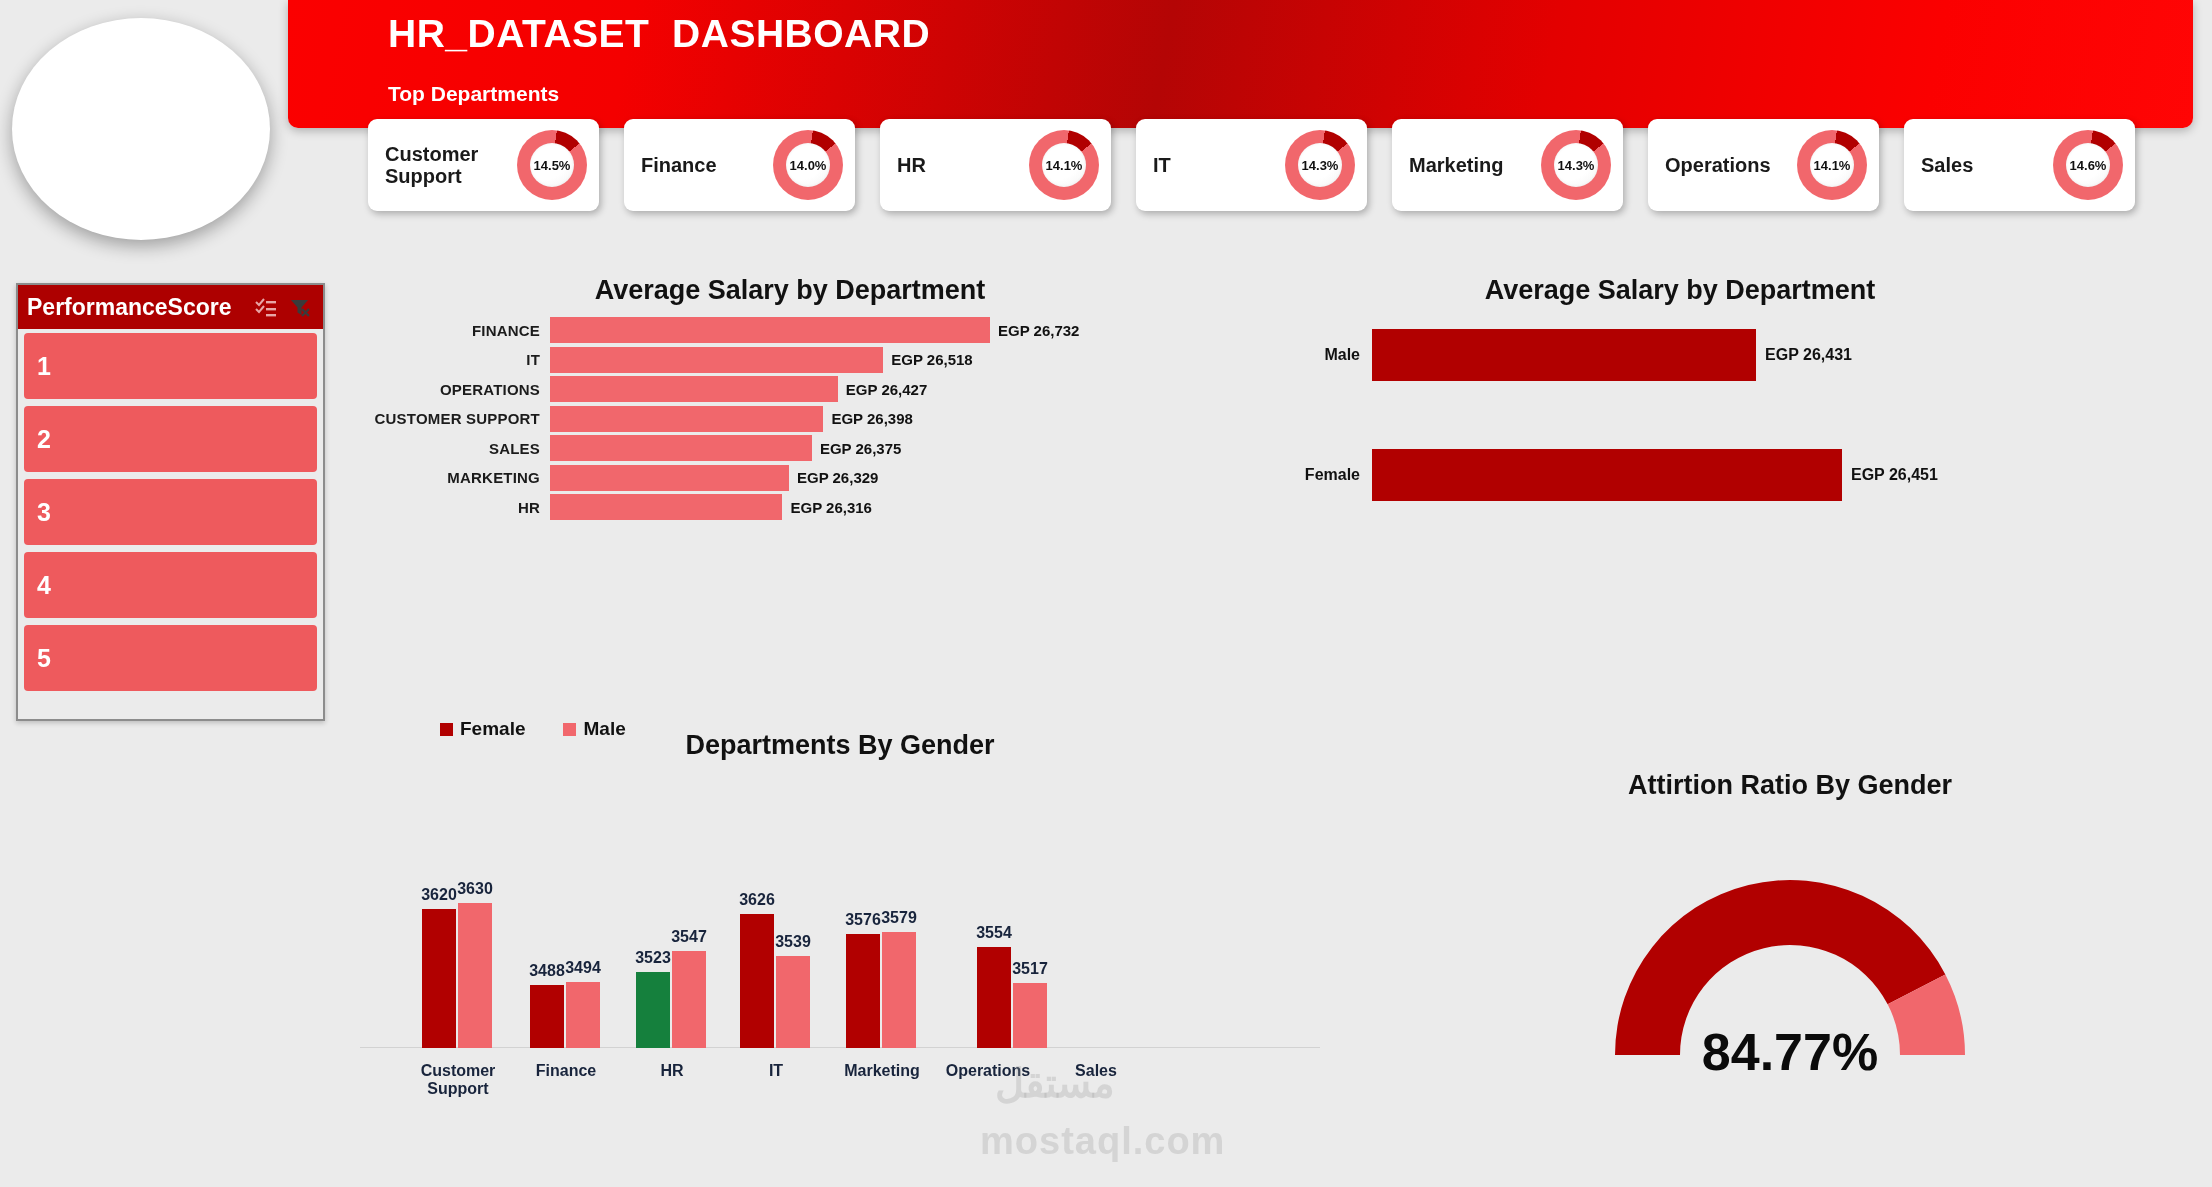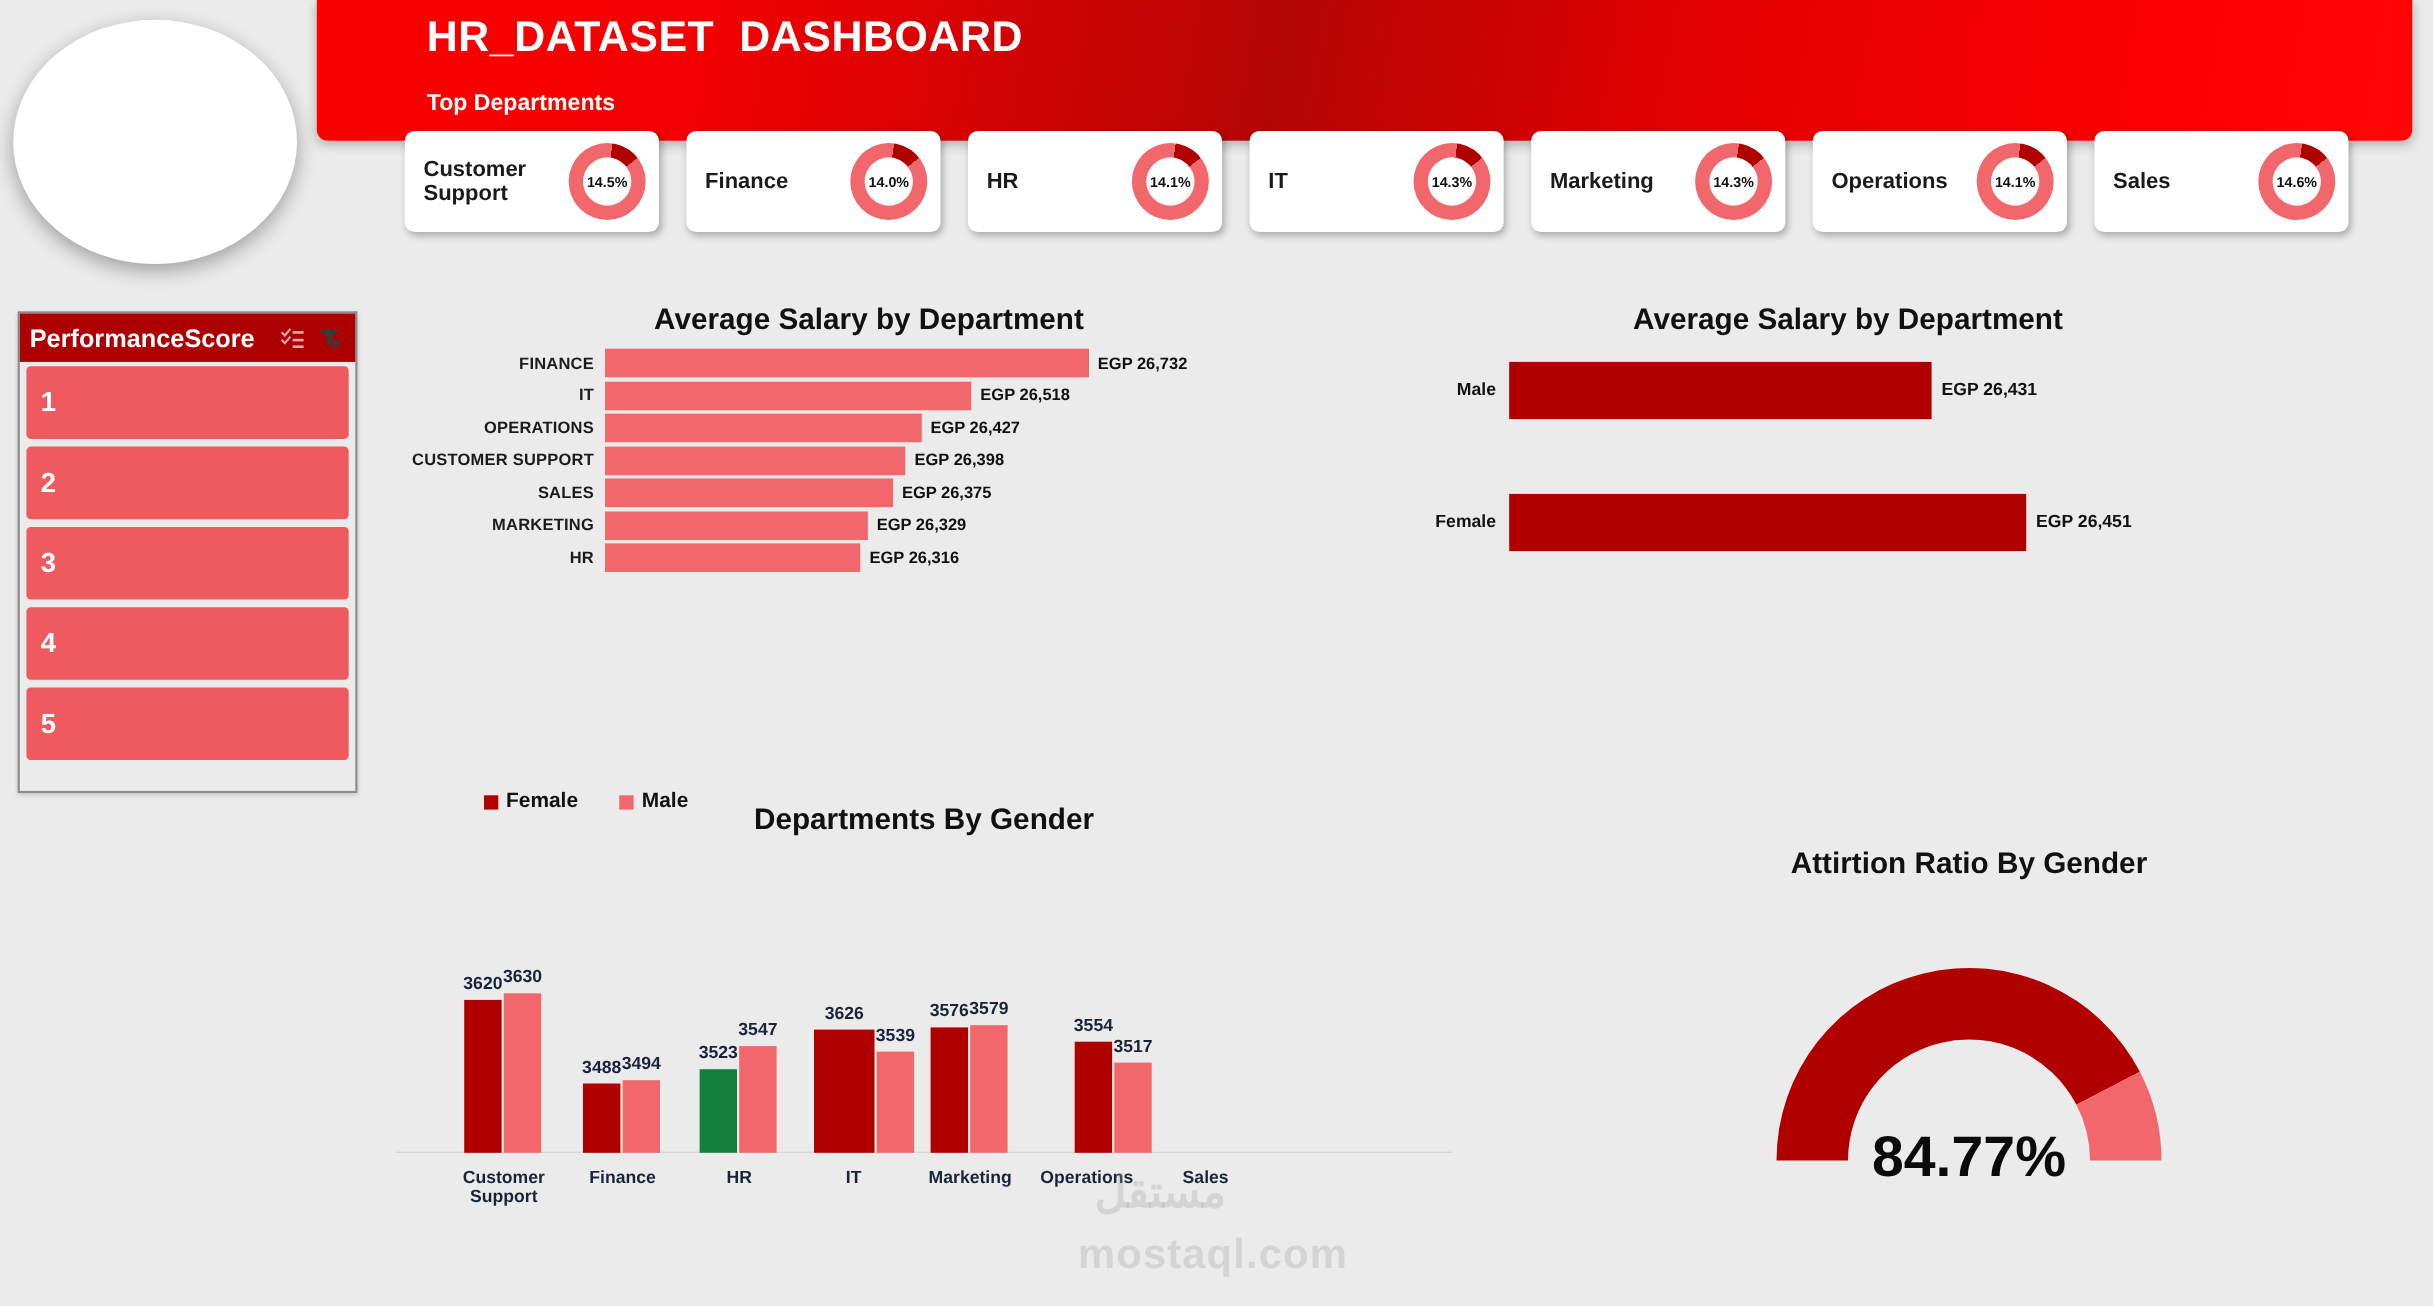--- a/index.html
+++ b/index.html
@@ -305,40 +305,40 @@
       </div>
       <div class="col-group" style="left: 276px;">
         <div class="col-bar" style="background: #15803d; height: 76px;">
           <span class="vlabel">3523</span>
         </div>
         <div class="col-bar" style="background: rgb(241, 103, 108); height: 97.0405px;">
           <span class="vlabel">3547</span>
         </div>
       </div>
       <div class="col-group" style="left: 380px;">
-        <div class="col-bar" style="background: rgb(177, 0, 0); height: 112px; padding-left: 21px;">
+        <div class="col-bar" style="background: rgb(177, 0, 0); height: 134px;">
           <span class="vlabel">3626</span>
         </div>
         <div class="col-bar" style="background: rgb(241, 103, 108); height: 92.3919px;">
           <span class="vlabel">3539</span>
         </div>
       </div>
       <div class="col-group" style="left: 486px;">
         <div class="col-bar" style="background: rgb(177, 0, 0); height: 113.892px;">
           <span class="vlabel">3576</span>
         </div>
         <div class="col-bar" style="background: rgb(241, 103, 108); height: 115.635px;">
           <span class="vlabel">3579</span>
         </div>
       </div>
       <div class="col-group" style="left: 592px; margin-left: 25px;">
         <div class="col-bar" style="background: rgb(177, 0, 0); height: 101.108px;">
           <span class="vlabel">3554</span>
         </div>
-        <div class="col-bar" style="background: rgb(241, 103, 108); height: 82px;">
+        <div class="col-bar" style="background: rgb(241, 103, 108); height: 65px;">
           <span class="vlabel">3517</span>
         </div>
       </div>
     </div>
   <div id="col-cats">
       <div class="col-cat" style="left: 48px; top: 352px; width: 100px;">Customer Support</div>
       <div class="col-cat" style="left: 156px; top: 352px; width: 100px;">Finance</div>
       <div class="col-cat" style="left: 262px; top: 352px; width: 100px;">HR</div>
       <div class="col-cat" style="left: 366px; top: 352px; width: 100px;">IT</div>
       <div class="col-cat" style="left: 472px; top: 352px; width: 100px;">Marketing</div>

